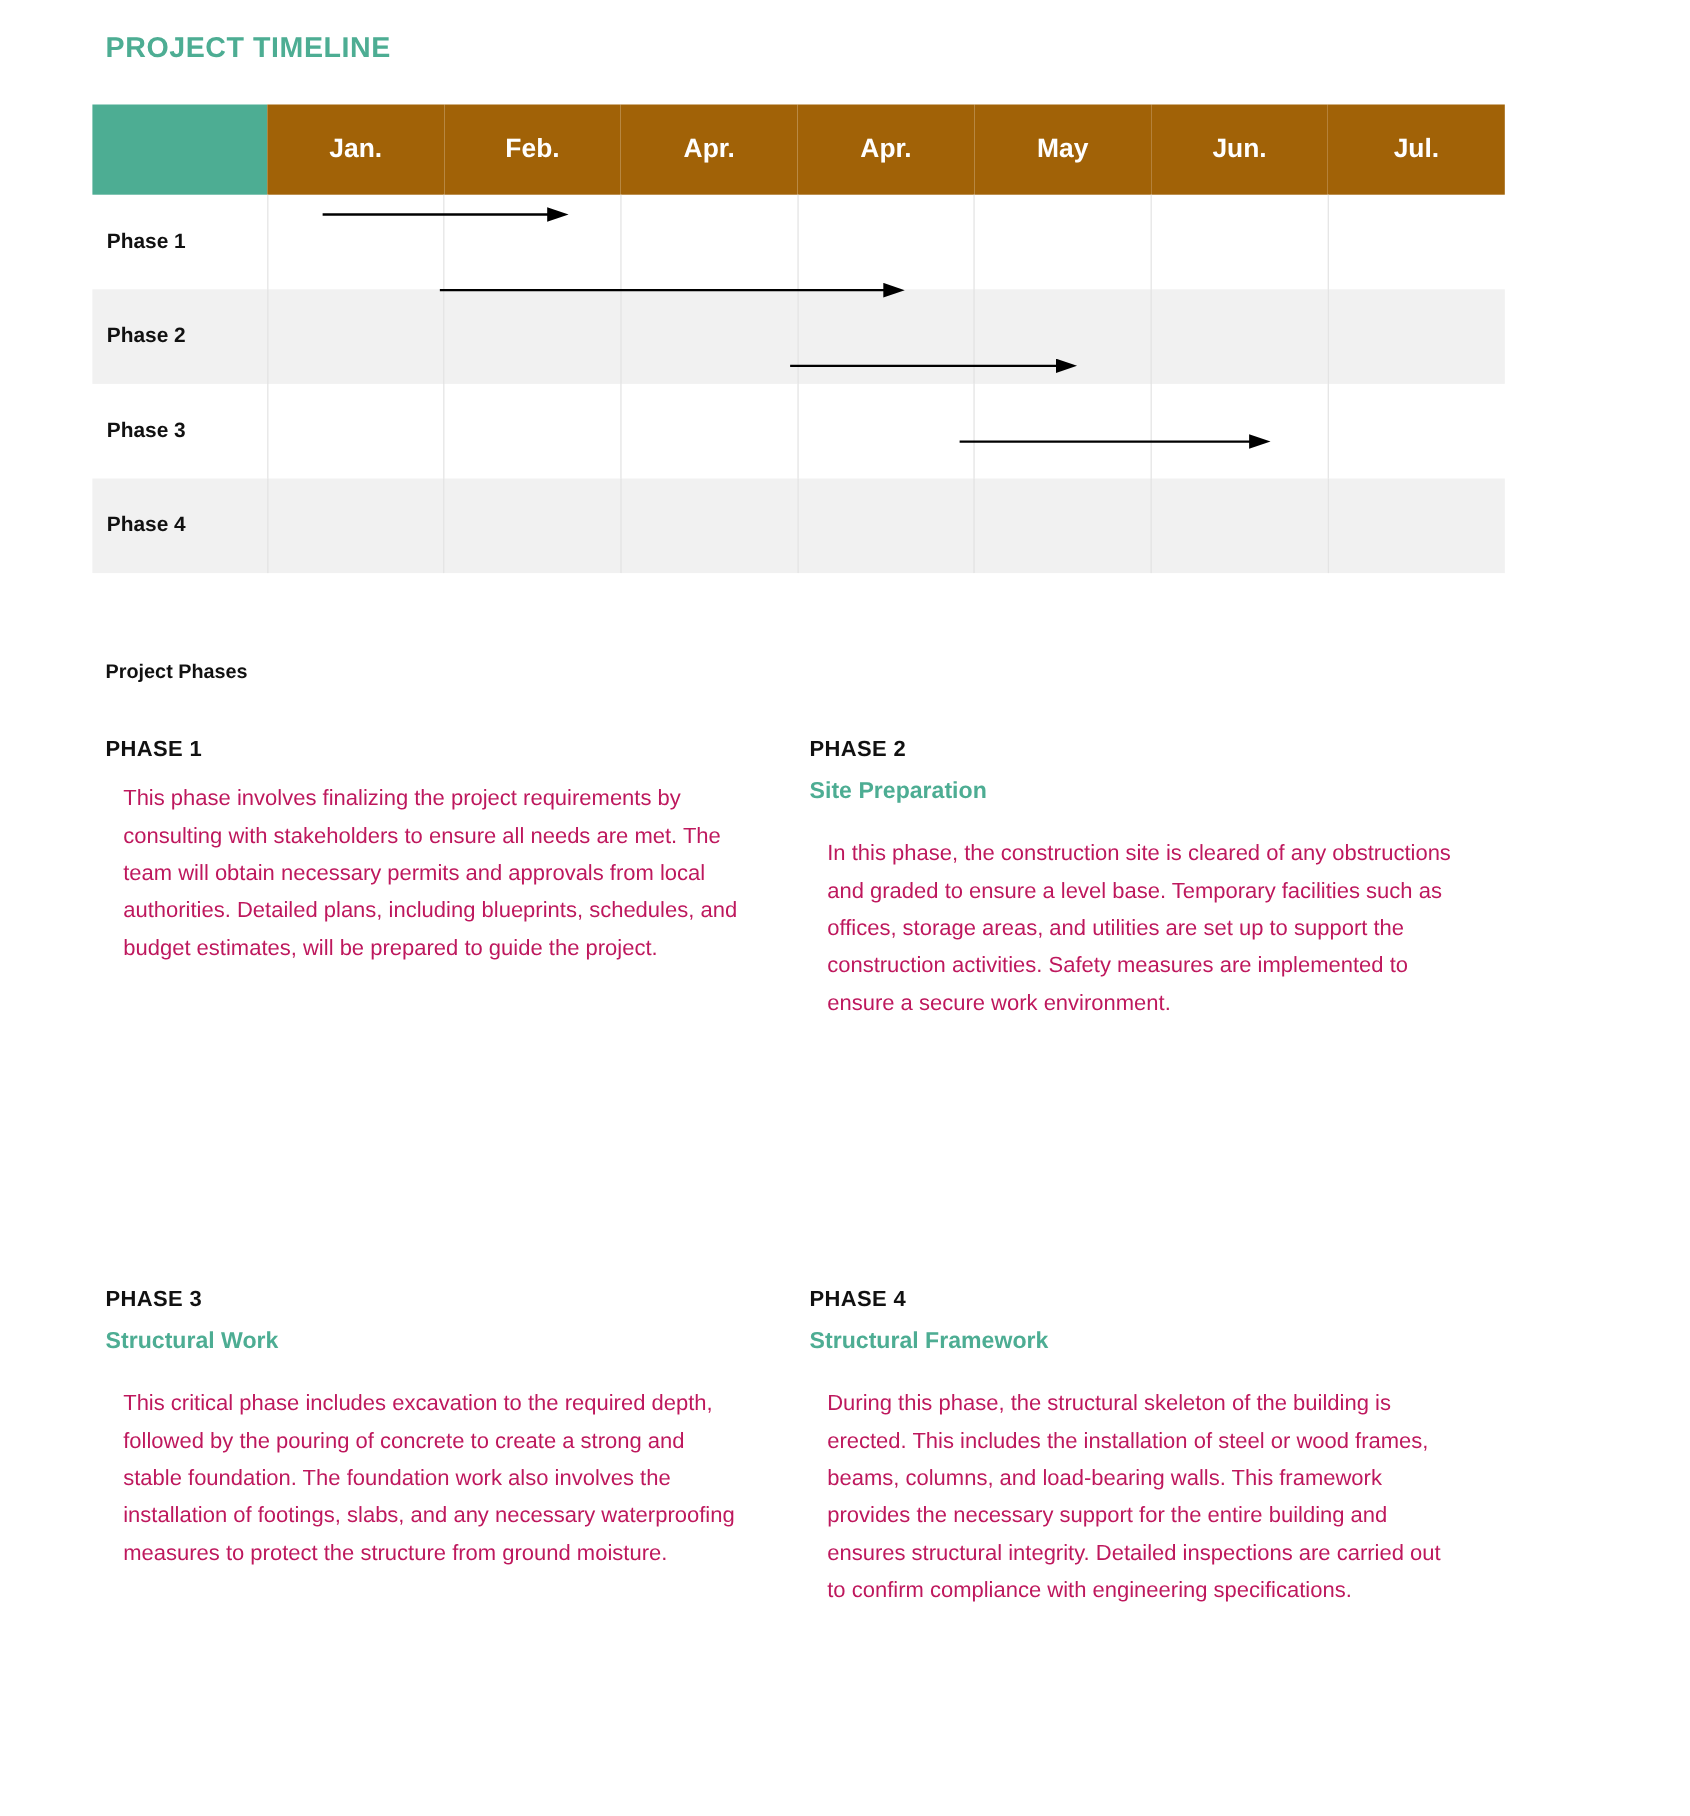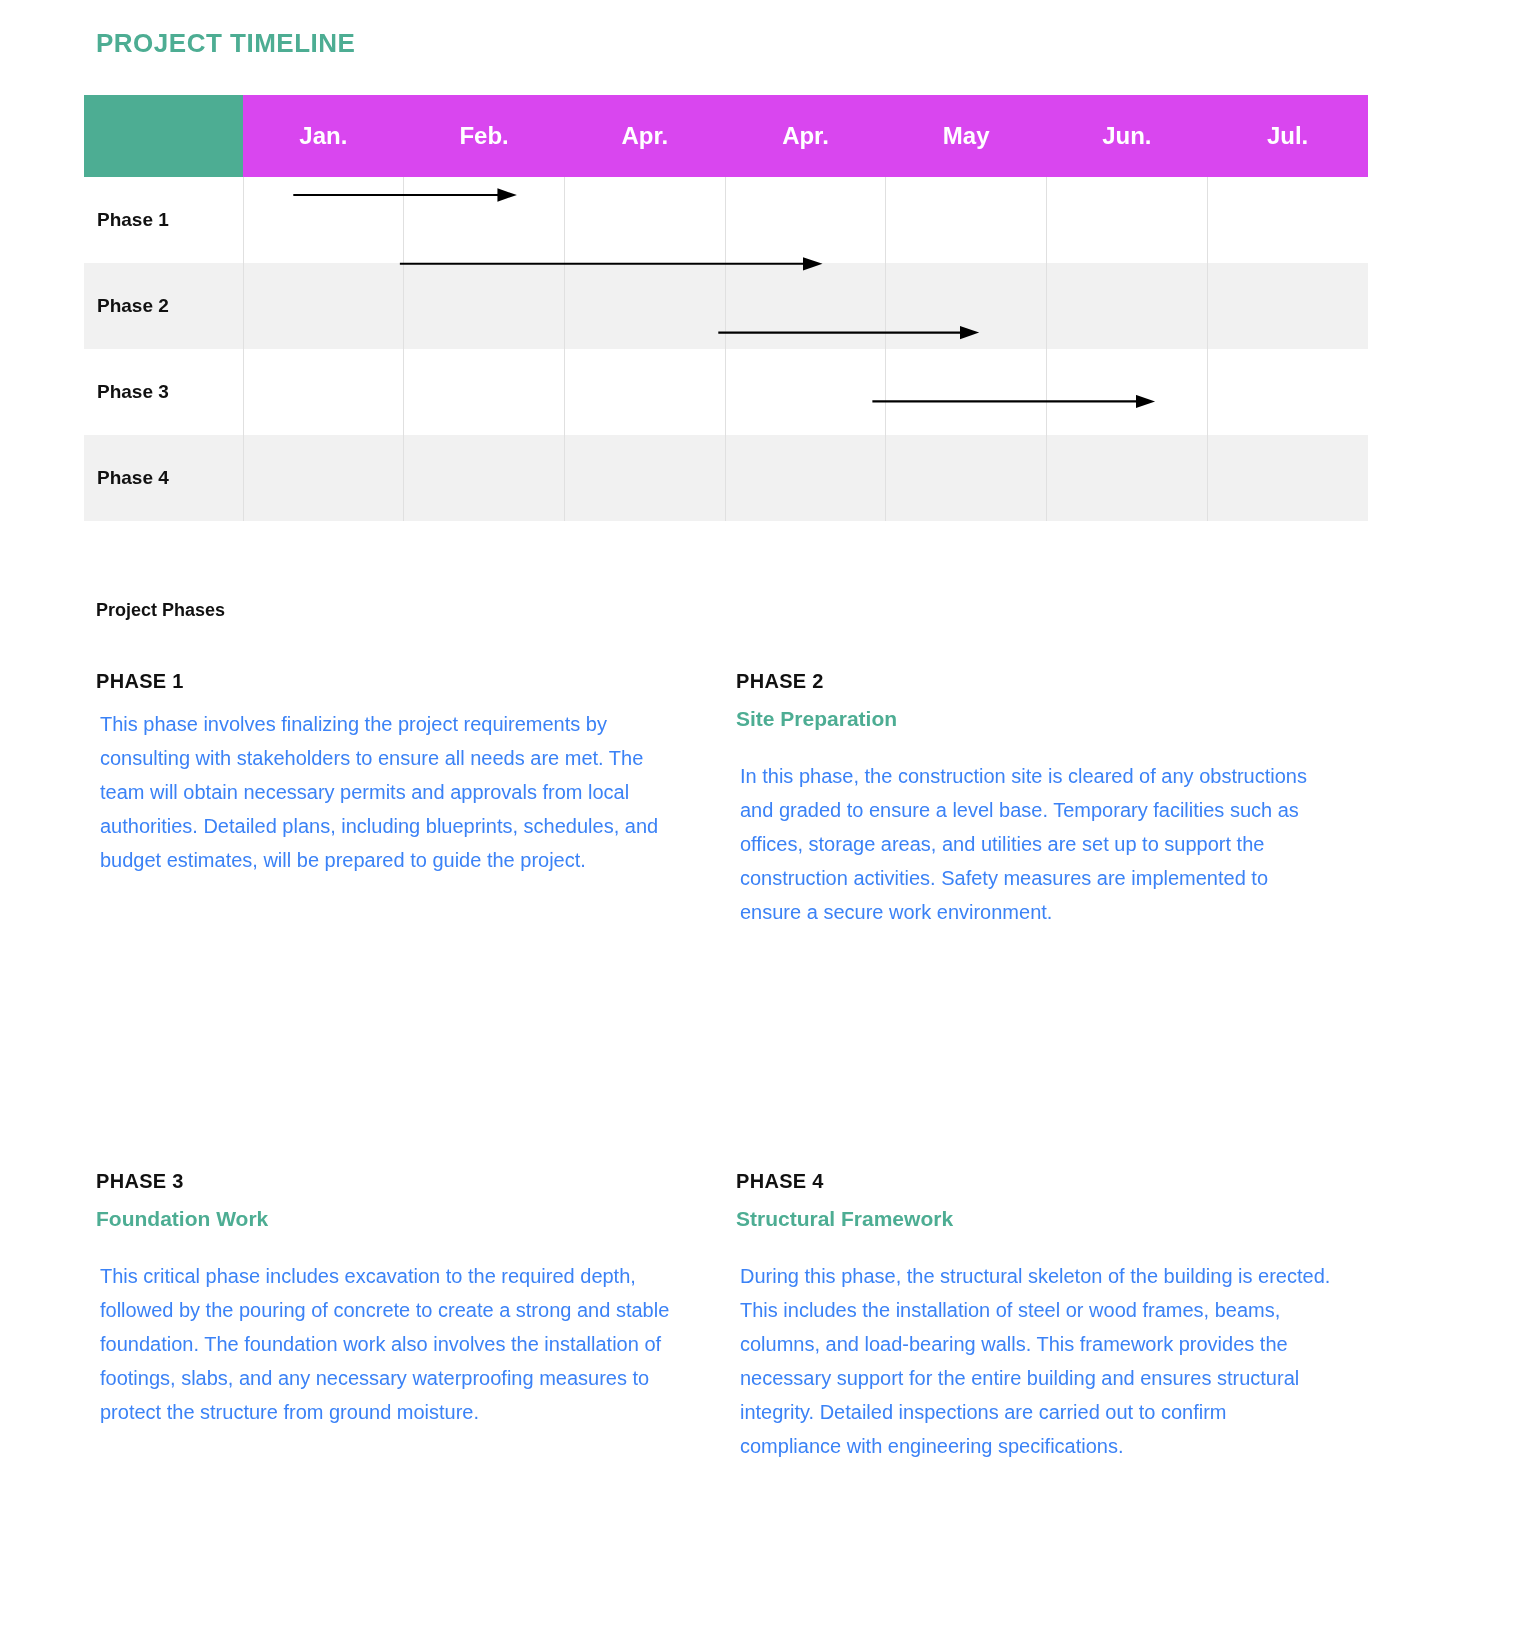--- a/index.html
+++ b/index.html
@@ -34,21 +34,21 @@
   }
   .timeline table{
     border-collapse:collapse;
     width:100%;
     table-layout:fixed;
   }
   .timeline col.lbl{width:159px;}
   .timeline col.mon{width:160.7px;}
 
   .timeline thead th{
-    background:#d946ef;
+    background:#a16207;
     color:#ffffff;
     font-size:24px;
     font-weight:bold;
     height:82px;
     padding:0;
     text-align:center;
     border:none;
     vertical-align:middle;
   }
   .timeline thead th.lblhead{background:#4DAD93;}
@@ -118,22 +118,22 @@
   }
   .phase-name{
     font-size:21px;
     font-weight:bold;
     color:#4DAD93;
     margin:0 0 28px 0;
   }
   .phase-body{
     font-size:20px;
     line-height:34px;
-    color:#3b82f6;
-    margin:4px;
+    color:#be185d;
+    margin:16px;
   }
   .row-1 .phase-card{min-height:500px;}
 </style>
 </head>
 <body>
 
 <div class="doc-title">PROJECT TIMELINE</div>
 
 <div class="timeline">
   <table>
@@ -230,21 +230,21 @@
     <div class="phase-card right">
       <div class="phase-kicker">PHASE 2</div>
       <div class="phase-name">Site Preparation</div>
       <p class="phase-body">In this phase, the construction site is cleared of any obstructions and graded to ensure a level base. Temporary facilities such as offices, storage areas, and utilities are set up to support the construction activities. Safety measures are implemented to ensure a secure work environment.</p>
     </div>
   </div>
 
   <div class="phase-row row-2">
     <div class="phase-card">
       <div class="phase-kicker">PHASE 3</div>
-      <div class="phase-name">Foundation Work</div>
+      <div class="phase-name">Structural Work</div>
       <p class="phase-body">This critical phase includes excavation to the required depth, followed by the pouring of concrete to create a strong and stable foundation. The foundation work also involves the installation of footings, slabs, and any necessary waterproofing measures to protect the structure from ground moisture.</p>
     </div>
     <div class="phase-card right">
       <div class="phase-kicker">PHASE 4</div>
       <div class="phase-name">Structural Framework</div>
       <p class="phase-body">During this phase, the structural skeleton of the building is erected. This includes the installation of steel or wood frames, beams, columns, and load-bearing walls. This framework provides the necessary support for the entire building and ensures structural integrity. Detailed inspections are carried out to confirm compliance with engineering specifications.</p>
     </div>
   </div>
 
 </div>

